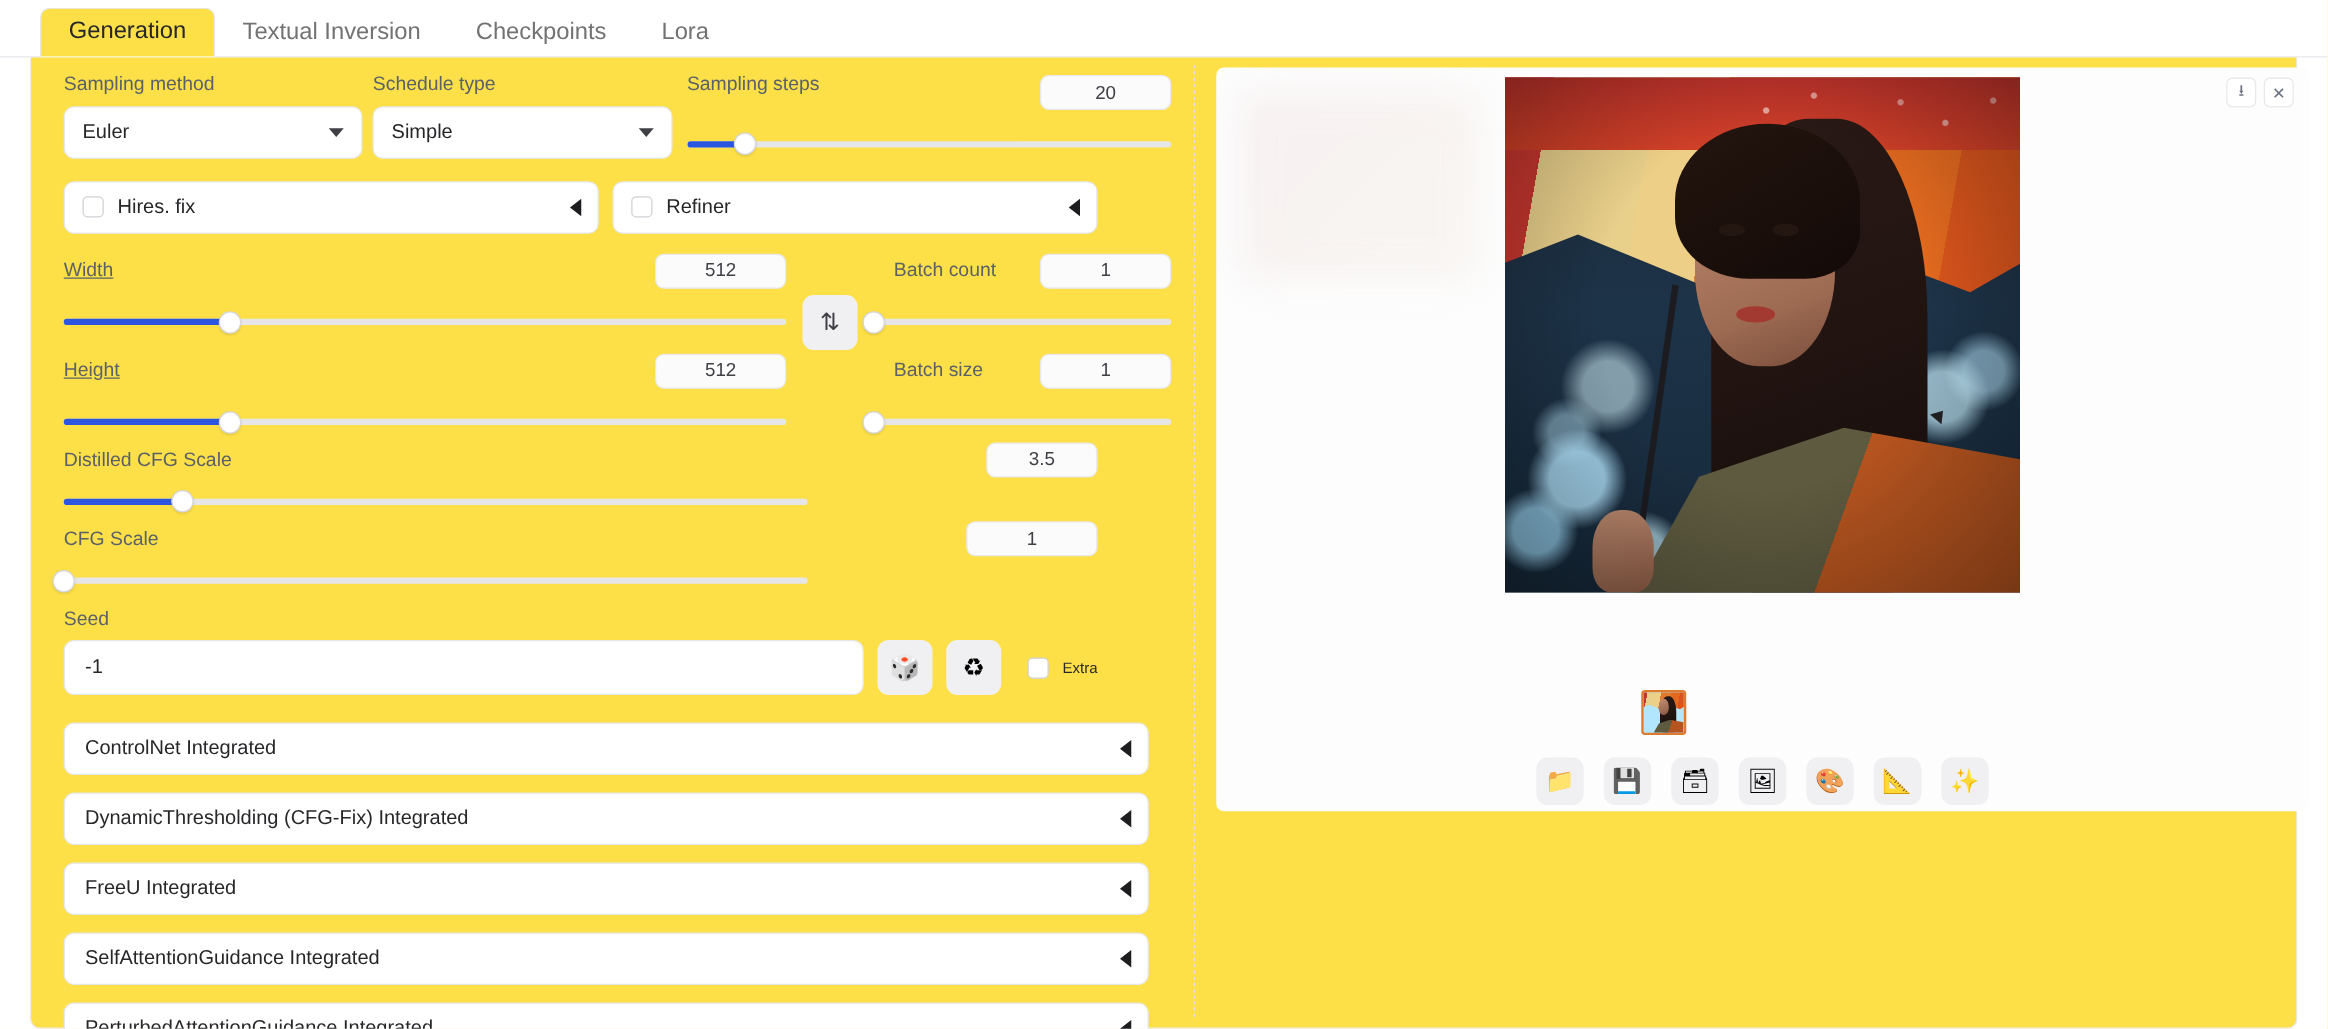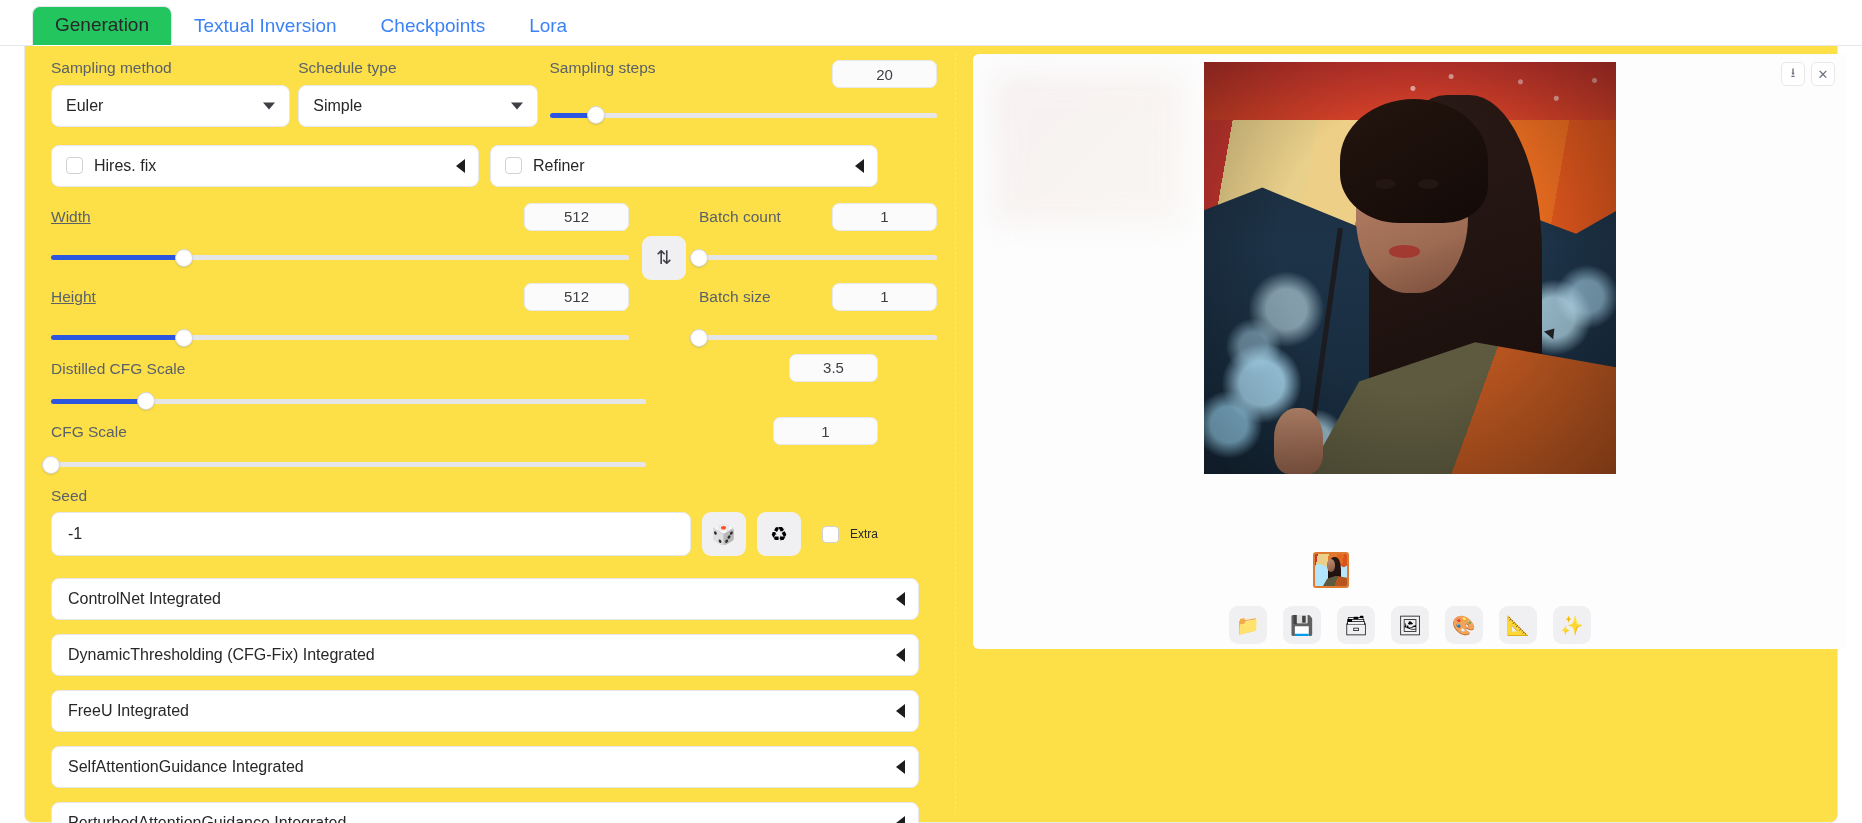--- a/index.html
+++ b/index.html
@@ -20,29 +20,29 @@
   .tabbar {
     position: absolute; left: 0; top: 0;
     width: 1862px; height: 46px;
     border-bottom: 1px solid #e5e7eb;
     display: flex; align-items: flex-end;
     padding-left: 32px;
     background: #ffffff;
   }
   .tab {
     font-size: 19px;
-    color: #3b82f6;
+    color: #737373;
     padding: 6px 22px 10px 22px;
     cursor: pointer;
     line-height: 1;
     white-space: nowrap;
   }
   .tab.active {
     color: #27272a;
-    background: #22c55e;
+    background: #fde047;
     border: 1px solid #e5e7eb;
     border-bottom: 1px solid #ffffff;
     border-radius: 8px 8px 0 0;
     margin-bottom: -1px;
     padding: 8px 22px 11px 22px;
   }
 
   
   .body-wrap {
     position: absolute; left: 24px; top: 46px;
@@ -187,21 +187,21 @@
     width: 44px; height: 44px;
     margin: 33px 13px 0 13px;
     border-radius: 9px;
     background: #f0f0f2;
     display: flex; align-items: center; justify-content: center;
     font-size: 19px; color: #3f3f46;
     cursor: pointer;
     flex: none;
   }
   .batch-col { width: 245px; }
-  .batch-head { display: flex; align-items: center; }
+  .batch-head { display: flex; align-items: center; margin-left: 16px; }
   .batch-head .lbl { flex: 1; margin-bottom: 0; }
   .batch-num { width: 105px; }
 
   
   .seed-label { margin-top: 14px; }
   .seed-row { display: flex; align-items: center; margin-top: 8px; gap: 11px; }
   .seed-input {
     width: 640px; height: 44px;
     border: 1px solid #e5e7eb;
     border-radius: 8px;

